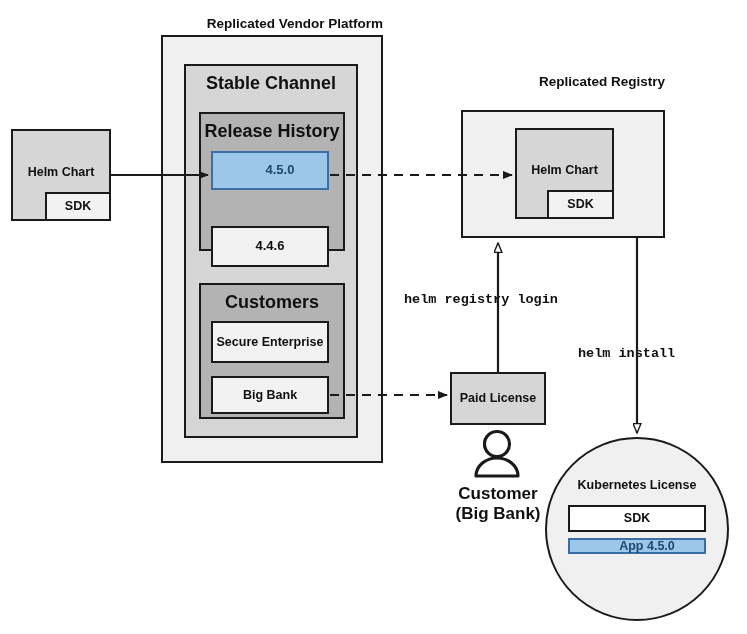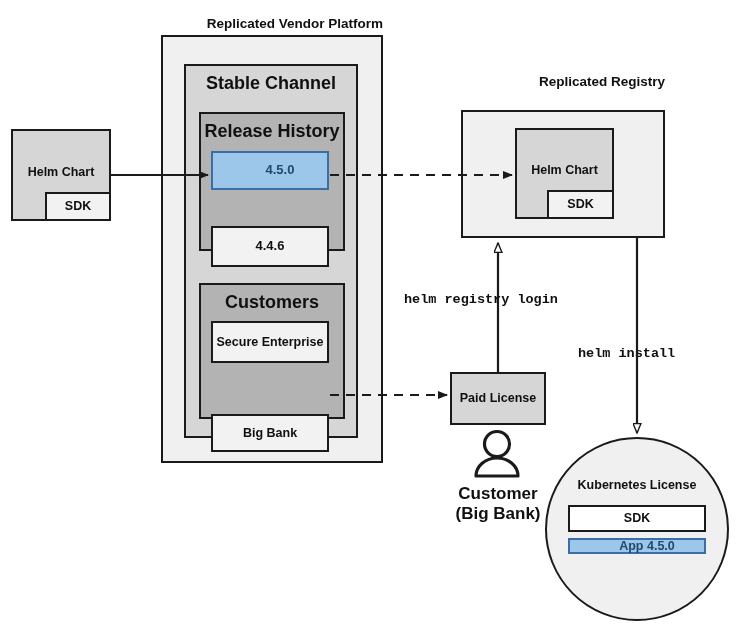--- a/index.html
+++ b/index.html
@@ -113,21 +113,21 @@
   <div class="box box-blue plain-box-label" style="left:211px; top:151px; width:118px; height:39px; font-size:13px;">4.5.0</div>
 
   <div class="box box-fill-white plain-box-label" style="left:211px; top:202px; width:118px; height:41px; font-size:13px;margin-top:24px;">4.4.6</div>
 
   <div class="box box-fill-mid" style="left:199px; top:283px; width:146px; height:136px;">
     <span class="label-inside-top">Customers</span>
   </div>
 
   <div class="box box-fill-white plain-box-label" style="left:211px; top:321px; width:118px; height:42px;">Secure Enterprise</div>
 
-  <div class="box box-fill-white plain-box-label" style="left:211px; top:376px; width:118px; height:38px;margin-top:38px;">Big Bank</div>
+  <div class="box box-fill-white plain-box-label" style="left:211px; top:376px; width:118px; height:38px;">Big Bank</div>
 
   <div class="box box-fill-light plain-box-label" style="left:11px; top:129px; width:100px; height:92px; align-items:flex-start; padding-top:34px;">Helm Chart</div>
 
   <div class="box box-fill-white plain-box-label" style="left:45px; top:192px; width:66px; height:29px;">SDK</div>
 
   <div class="lbl-top title-outer" style="left:461px; top:74px; width:204px;">Replicated Registry</div>
 
   <div class="box box-fill-lightest" style="left:461px; top:110px; width:204px; height:128px;"></div>
 
   <div class="box box-fill-light plain-box-label" style="left:515px; top:128px; width:99px; height:91px; align-items:flex-start; padding-top:33px;">Helm Chart</div>

